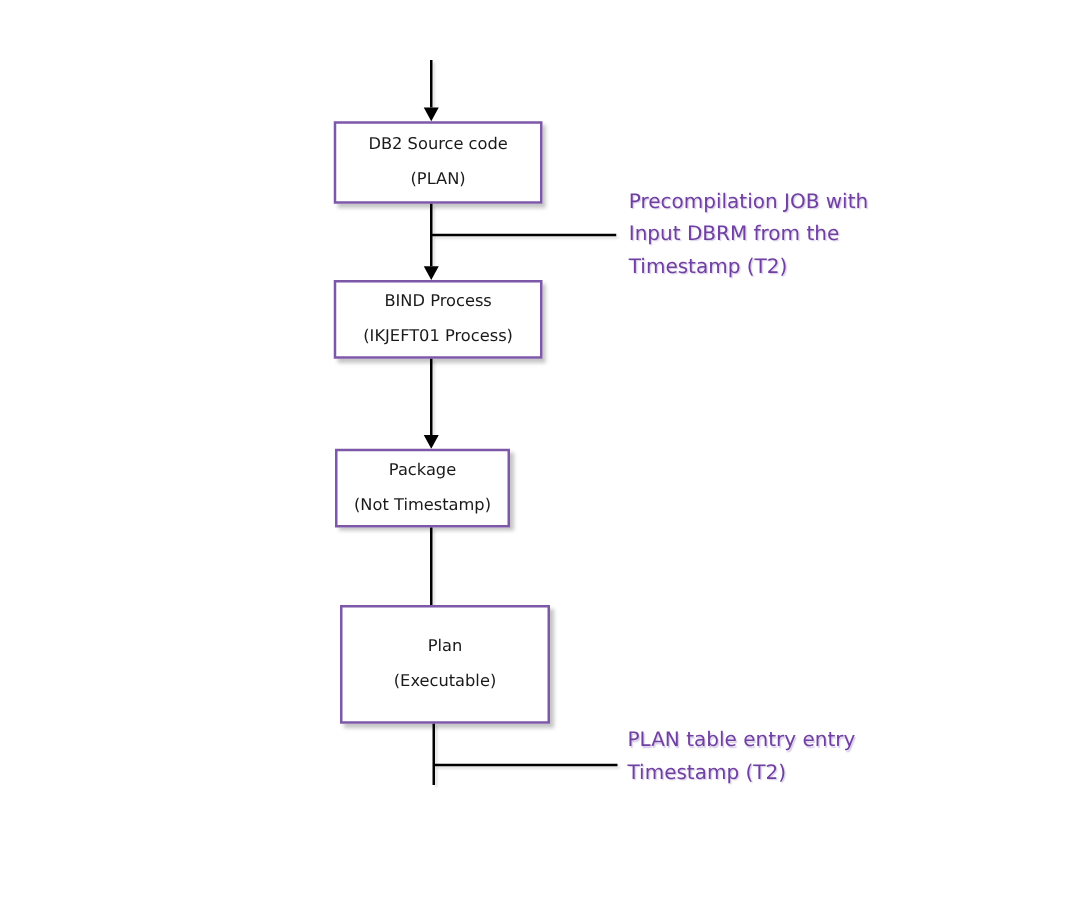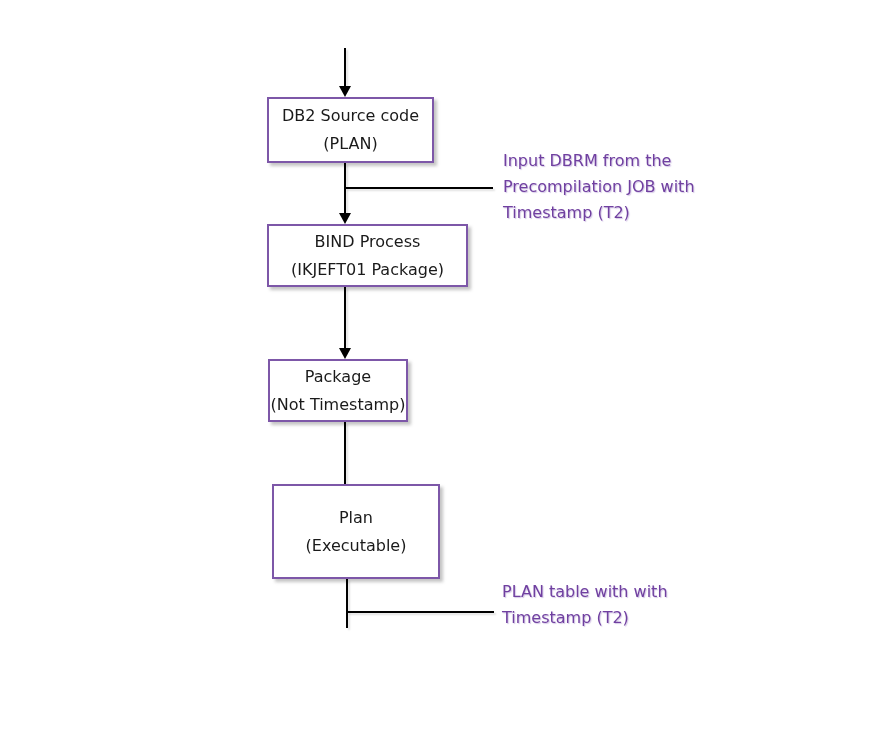--- a/index.html
+++ b/index.html
@@ -36,21 +36,21 @@
   }
   .node{
     position:absolute;
     background:var(--box-fill);
     border:2px solid var(--box-border);
     box-shadow:3px 3px 3px rgba(110,110,110,0.40);
     display:flex;flex-direction:column;
     align-items:center;justify-content:center;
     text-align:center;
     color:var(--box-text);
-    font-size:16px;
+    font-size:13px;
     line-height:28px;
     box-sizing:border-box;
   }
   .annotation{
     position:absolute;
     color:var(--ann-text);
     font-size:16px;
     line-height:26px;
     text-shadow:1px 1px 1px rgba(160,130,200,0.45);
     white-space:nowrap;
@@ -68,28 +68,28 @@
   <div class="node" style="left:267px;top:97px;width:167px;height:66px">
     <div class="node-line">DB2 Source code</div>
     <div class="node-line">(PLAN)</div>
   </div>
 
   <div class="vline" style="left:344px;top:163px;height:50px"></div>
   <div class="hline" style="left:345px;top:187px;width:148px"></div>
   <div class="arrowhead" style="left:339px;top:213px"></div>
 
   <div class="annotation" style="left:503px;top:148px">
+    <div>Precompilation JOB with</div>
     <div>Input DBRM from the</div>
-    <div>Precompilation JOB with</div>
     <div>Timestamp (T2)</div>
   </div>
 
-  <div class="node" style="left:267px;top:224px;width:201px;height:63px">
+  <div class="node" style="left:267px;top:224px;width:167px;height:63px">
     <div class="node-line">BIND Process</div>
-    <div class="node-line">(IKJEFT01 Package)</div>
+    <div class="node-line">(IKJEFT01 Process)</div>
   </div>
 
   <div class="vline" style="left:344px;top:287px;height:61px"></div>
   <div class="arrowhead" style="left:339px;top:348px"></div>
 
   <div class="node" style="left:268px;top:359px;width:140px;height:63px">
     <div class="node-line">Package</div>
     <div class="node-line">(Not Timestamp)</div>
   </div>
 
@@ -98,17 +98,17 @@
 
   <div class="node" style="left:272px;top:484px;width:168px;height:95px">
     <div class="node-line">Plan</div>
     <div class="node-line">(Executable)</div>
   </div>
 
   <div class="vline" style="left:346px;top:579px;height:49px"></div>
   <div class="hline" style="left:347px;top:611px;width:147px"></div>
 
   <div class="annotation" style="left:502px;top:579px">
-    <div>PLAN table with with</div>
+    <div>PLAN table entry entry</div>
     <div>Timestamp (T2)</div>
   </div>
 
 </div>
 
 </body></html>

